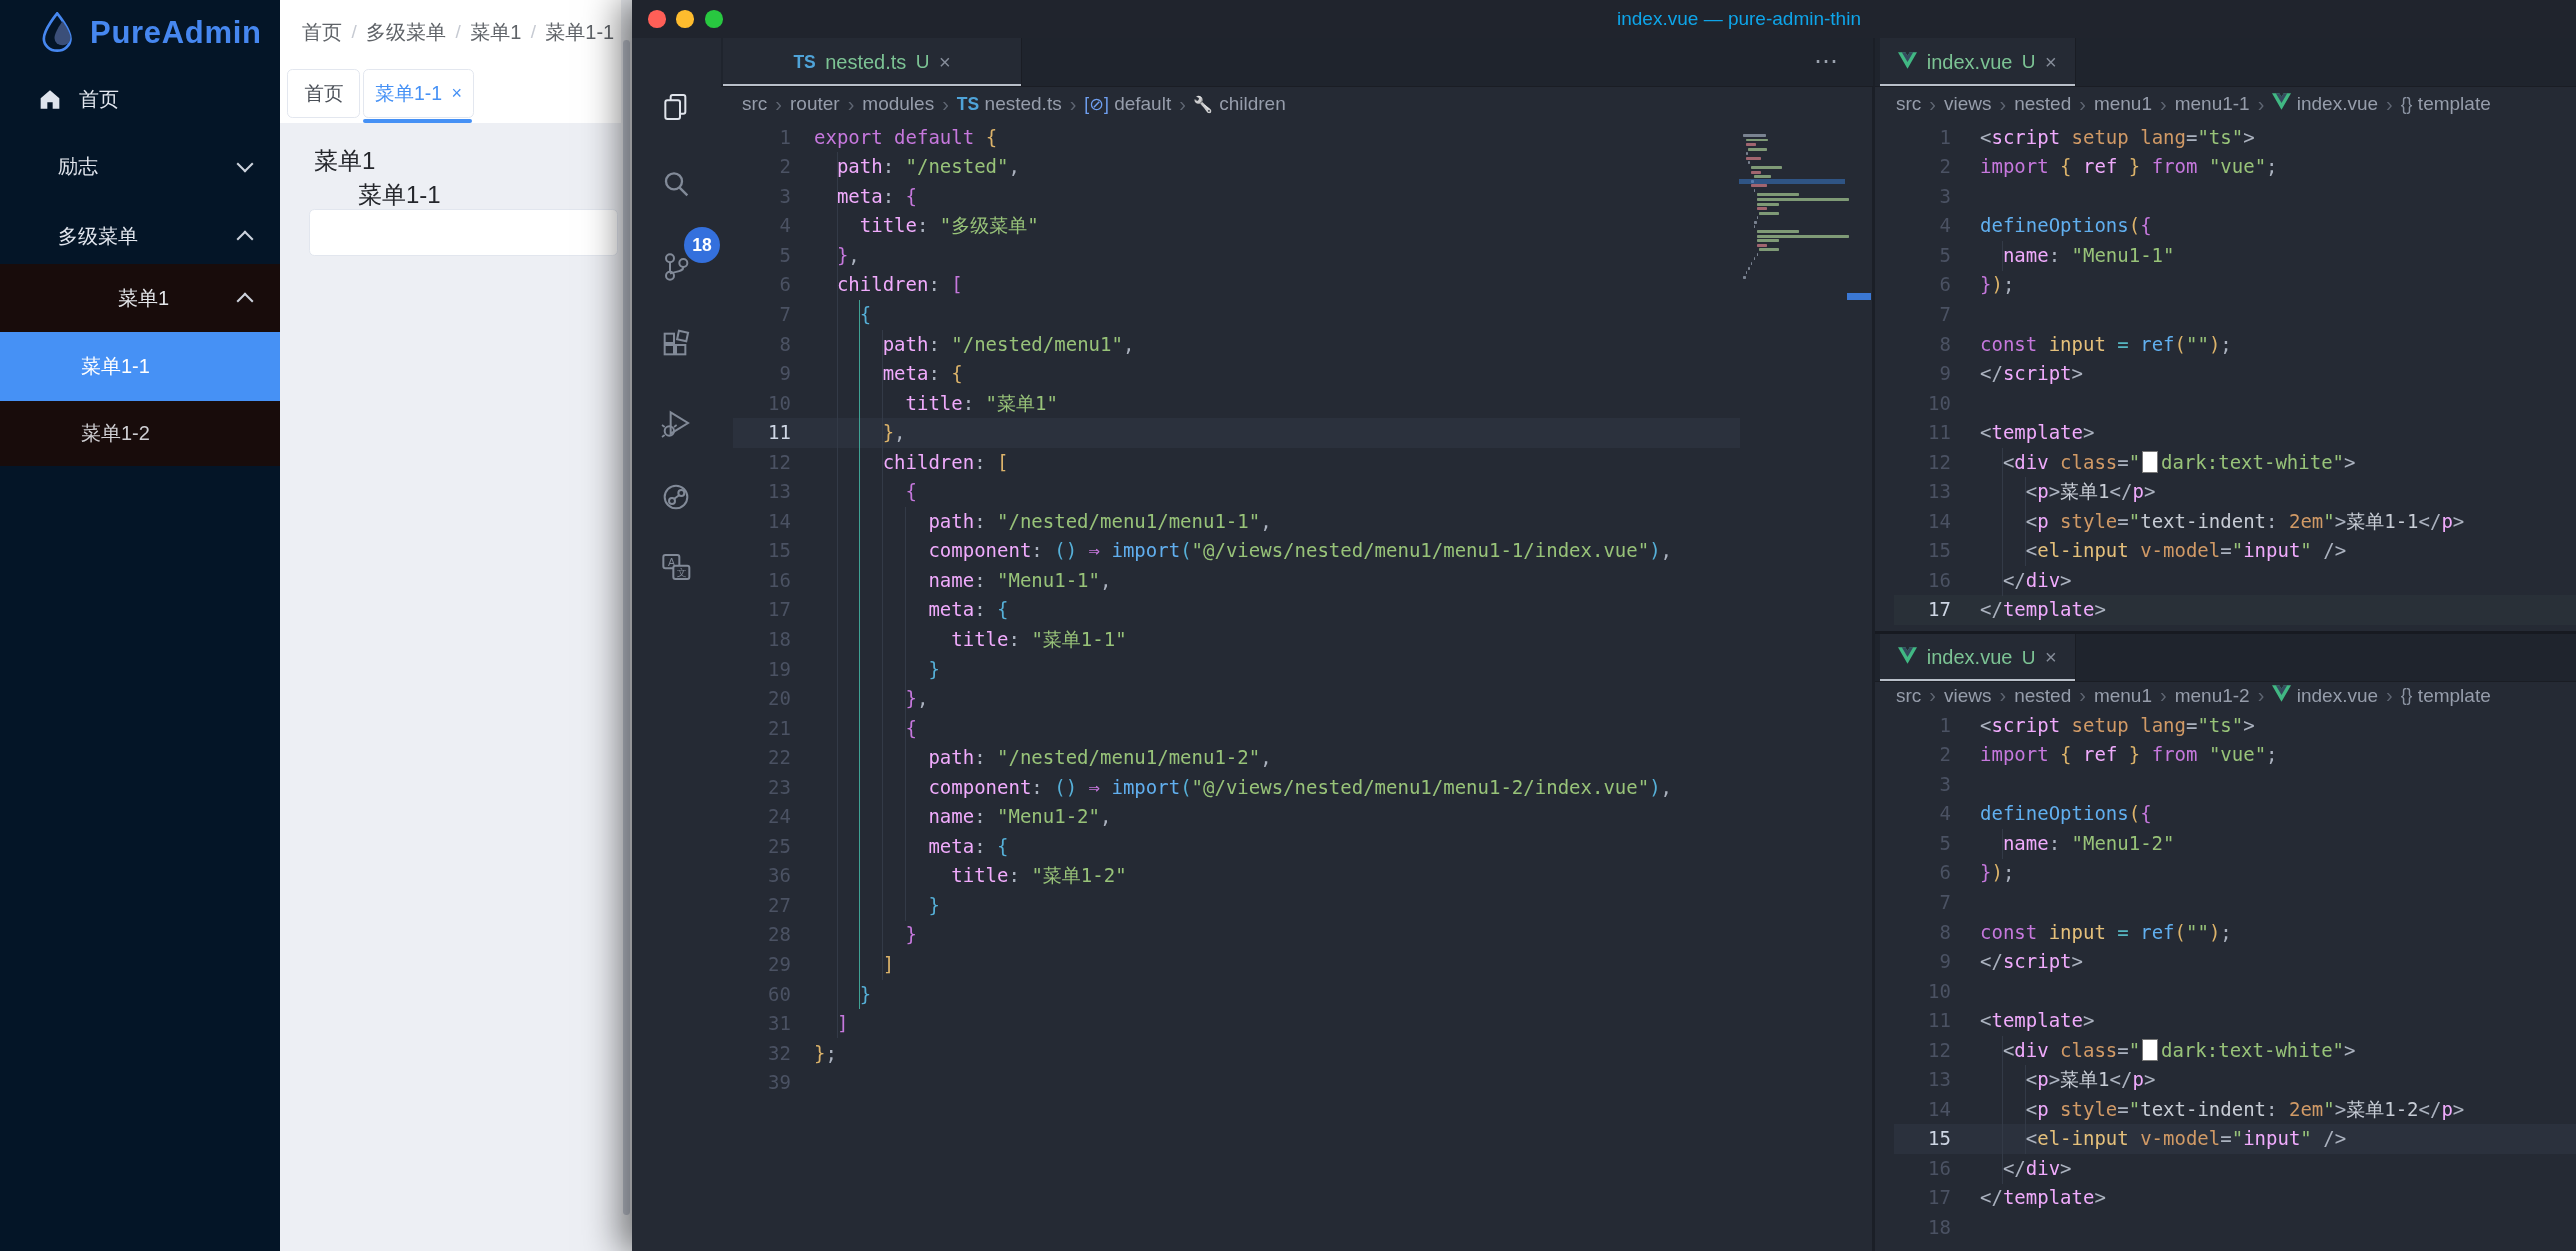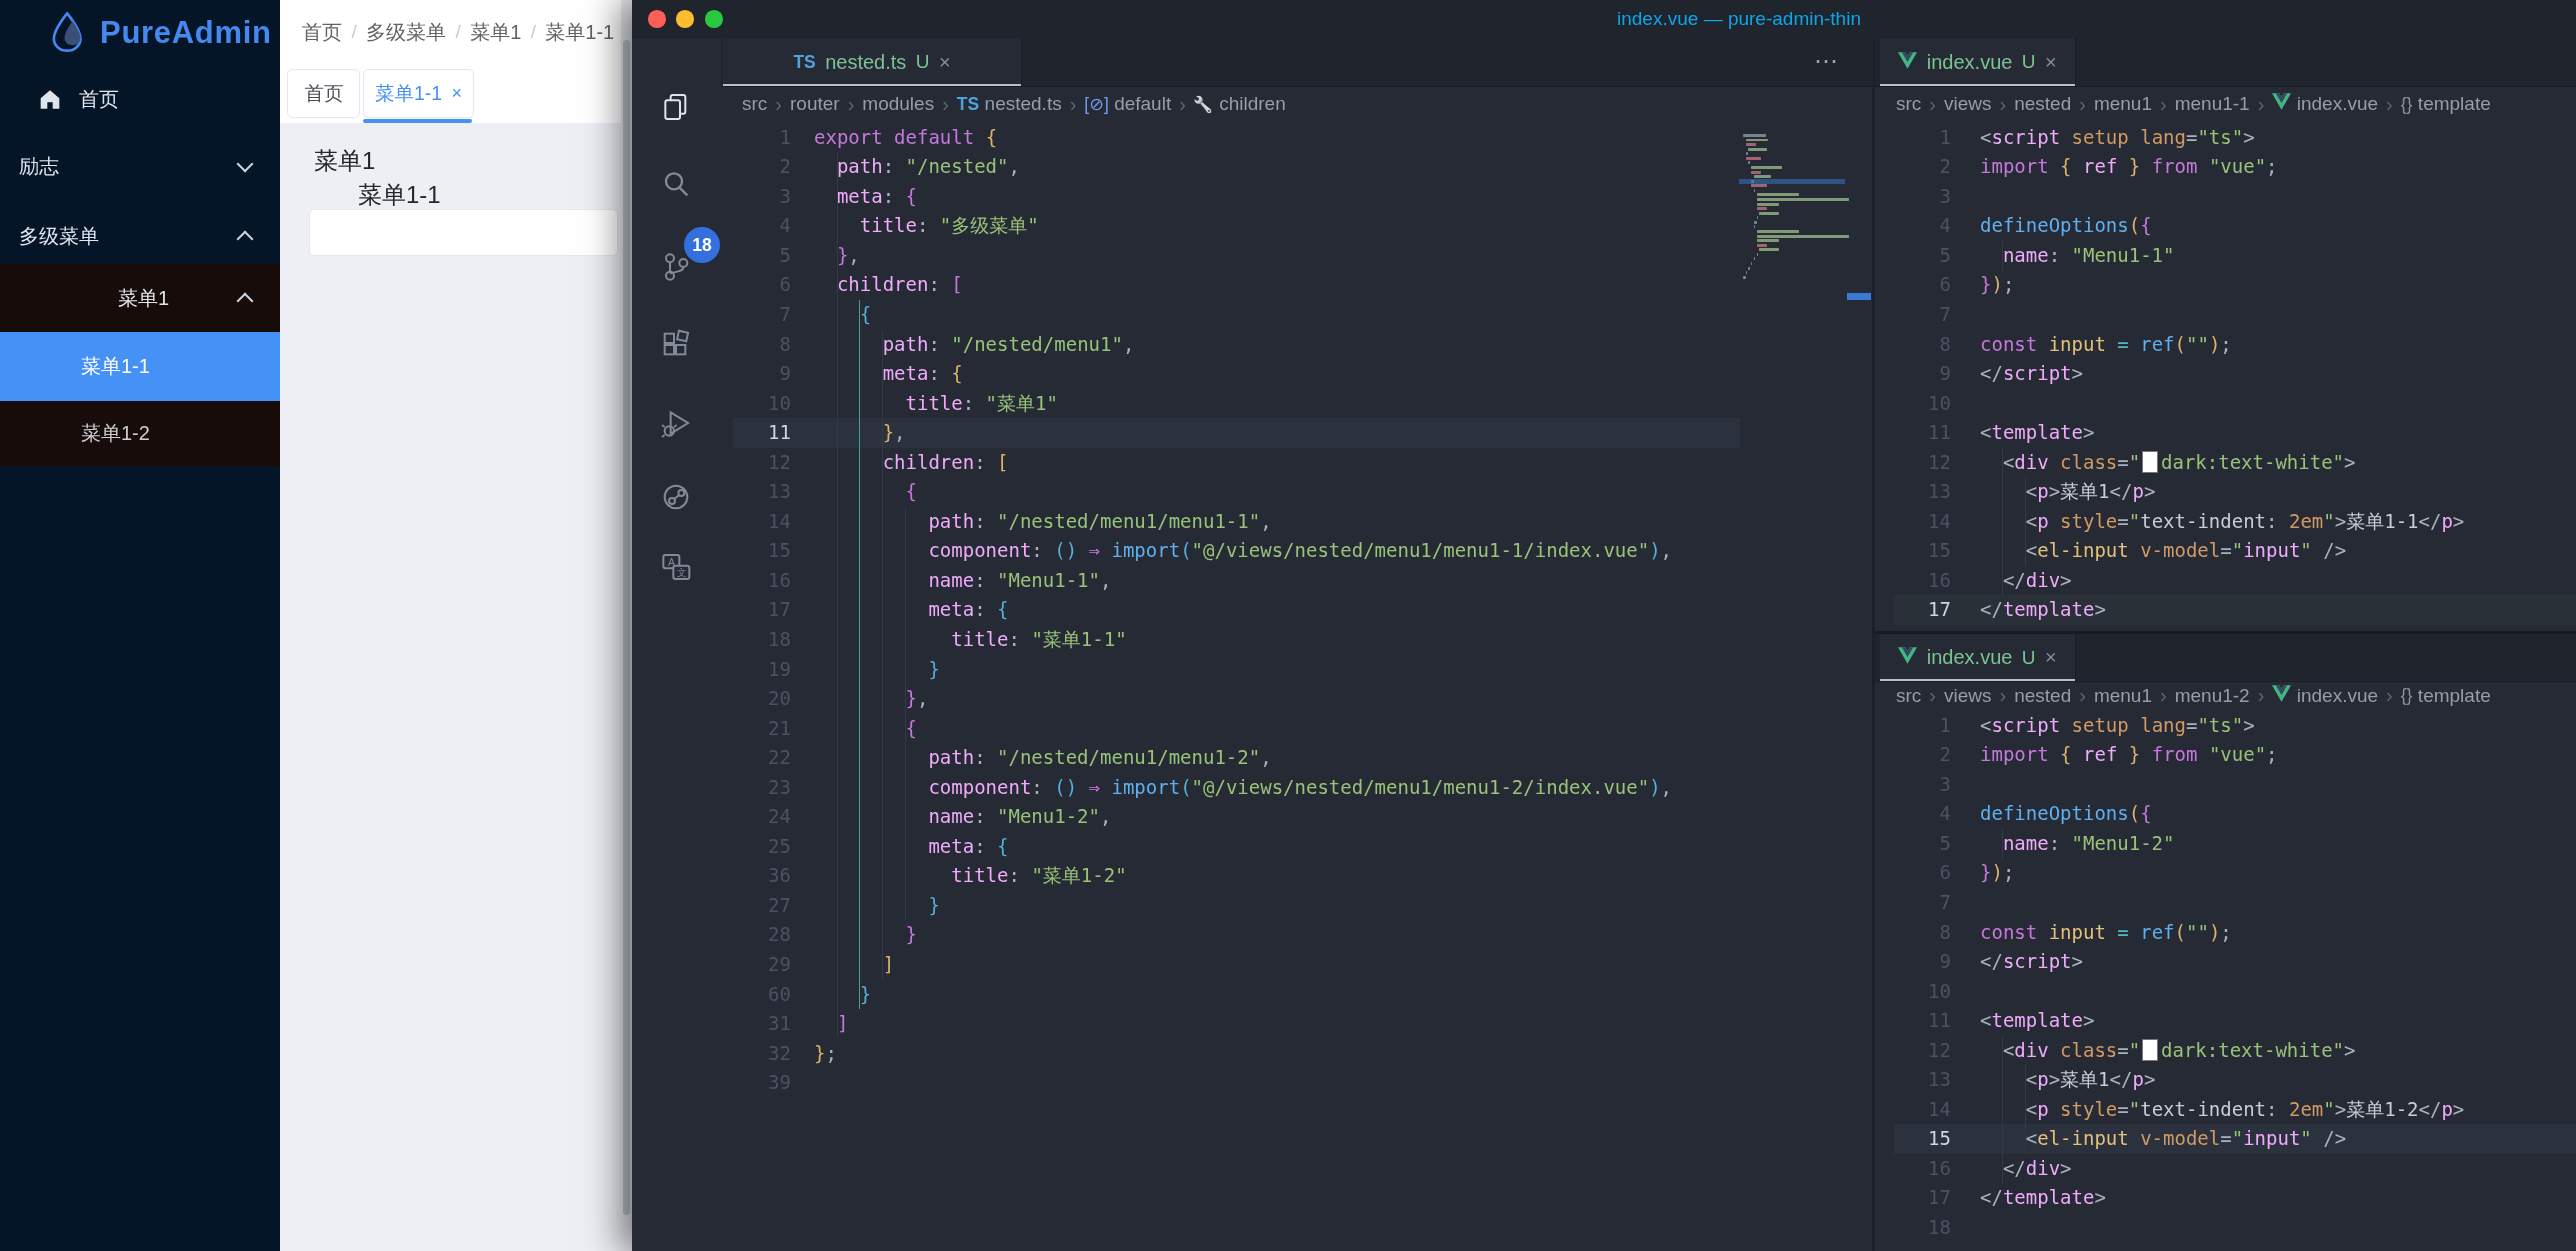--- a/index.html
+++ b/index.html
@@ -1,24 +1,24 @@
 <!DOCTYPE html>
 <html style="font-size:10.7px"><head>
 <meta charset="utf-8">
 <style>
   html,body{margin:0;padding:0;background:#000;}
   #root{position:relative;width:2576px;height:1252px;overflow:hidden;font-family:"Liberation Sans",sans-serif;}
   .abs{position:absolute;}
   
   #browser{left:0;top:0;width:632px;height:1252px;background:#edeff4;}
   #sidebar{left:0;top:0;width:280px;height:1252px;background:#041527;}
-  #logo-row{left:15px;top:0;width:280px;height:64px;}
+  #logo-row{left:5px;top:0;width:280px;height:64px;}
   #logo-text{left:85px;top:14.8px;font-size:31px;font-weight:bold;color:#4687f0;letter-spacing:0.7px;}
   .side-item{left:0;width:280px;height:52px;color:#e2e6ee;font-size:20px;display:flex;align-items:center;cursor:pointer;}
-  .side-item .lbl{margin-left:19px;}
+  .side-item .lbl{margin-left:58px;}
   .chev{width:10px;height:10px;border-right:2px solid #cdd3dd;border-bottom:2px solid #cdd3dd;position:absolute;right:29.5px;}
   .chev.down{transform:rotate(45deg);top:calc(50% - 8px);}
   .chev.up{transform:rotate(-135deg);top:calc(50% - 2.7px);}
   #submenu{left:0;top:264px;width:280px;height:202px;background:#180c0b;}
   .sub-row{left:0;width:280px;display:flex;align-items:center;font-size:20px;color:#d6d9de;cursor:pointer;}
   #bc-bar{left:280px;top:0;width:352px;height:64px;background:#fff;border-bottom:0.7px solid #e8eaee;display:flex;align-items:center;}
   #bc-bar .bc-item{color:#5f6368;font-size:20px;margin:0 9.4px;cursor:pointer;}
   #bc-bar .bc-item:first-child{margin-left:22px;}
   #bc-bar .bc-sep{color:#c6cad2;font-size:19px;}
   #tabs-bar{left:280px;top:64px;width:352px;height:59px;background:#fff;border-bottom:0.7px solid #e6e8ec;}

